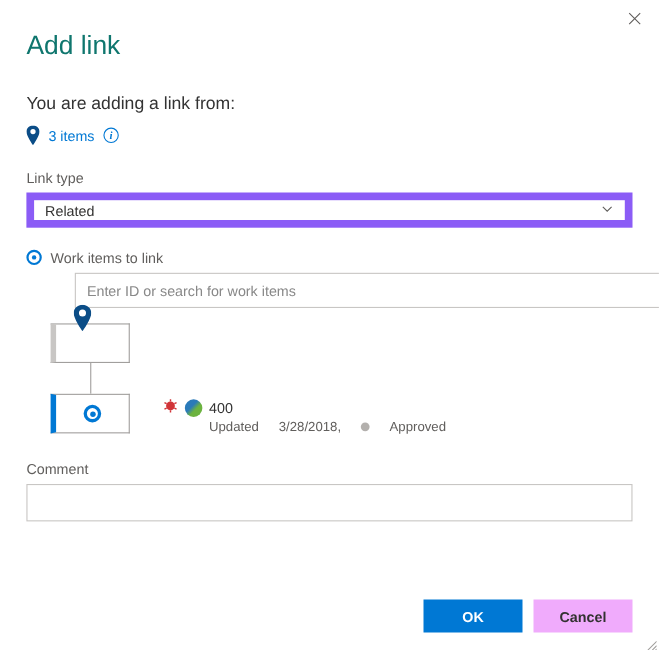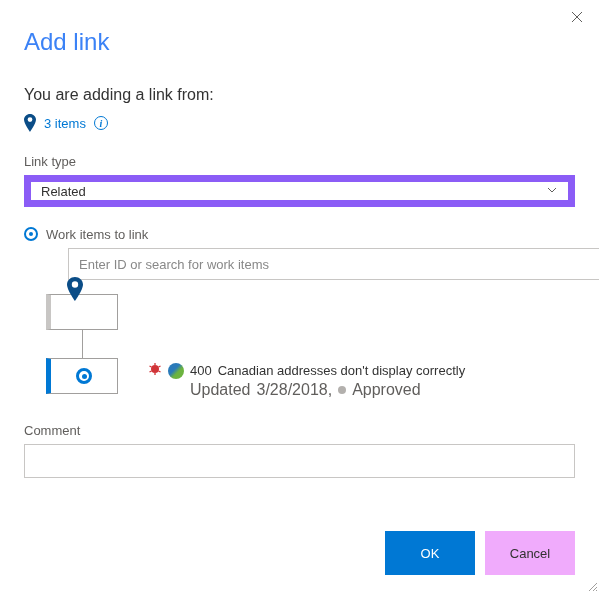--- a/index.html
+++ b/index.html
@@ -24,21 +24,21 @@
     align-items: center;
     justify-content: center;
     cursor: pointer;
     color: #605e5c;
     font-size: 14px;
   }
   h1.title {
     font-size: 24px;
     font-weight: 300;
     margin: 4px 0 30px 0;
-    color: #3b82f6;
+    color: #0f766e;
   }
   .intro { font-size: 16px; margin-bottom: 10px; color: #333; }
   .items-row {
     display: flex;
     align-items: center;
     gap: 8px;
     margin-bottom: 22px;
   }
   .pin-icon svg { display: block; }
   .items-text { color: #0078d4; font-size: 13px; }
@@ -122,46 +122,47 @@
     font-size: 13px;
   }
   .wi-row1 { display: flex; align-items: center; gap: 6px; margin-bottom: 2px;}
   .bug-icon { color: #d13438; font-size: 14px; }
   .avatar {
     width: 16px; height: 16px; border-radius: 50%;
     background: linear-gradient(135deg,#2a7ab9 40%,#6cb33f 60%);
   }
   .wi-id { color: #333; }
   .wi-title { color: #333; }
-  .wi-row2 { display: flex; align-items: center; gap: 6px; color: #605e5c; font-size: 16px; margin-left: 42px;}
+  .wi-row2 { display: flex; align-items: center; gap: 18px; color: #605e5c; font-size: 12px; margin-left: 42px;}
   .state-dot { width: 8px; height: 8px; border-radius: 50%; background: #b3b0ad; display:inline-block;}
   .comment-input {
     width: 100%;
     height: 34px;
     border: 1px solid #c8c6c4;
     padding: 6px 10px;
     font-size: 13px;
     font-family: inherit;
     outline: none;
   }
   .footer {
     position: absolute;
     bottom: 18px;
     right: 24px;
     display: flex;
     gap: 10px;
   }
   .btn {
     min-width: 90px;
-    height: 44px;
+    height: 30px;
     border: none;
     font-size: 13px;
     font-family: inherit;
     cursor: pointer;
     padding: 0 4px;
+    font-weight: bold;
   }
   .btn-primary { background: #0078d4; color: #fff; }
   .btn-default { background: #f0abfc; color: #323130; }
   .resize-grip {
     position: absolute;
     bottom: 2px; right: 2px;
     width: 12px; height: 12px;
     color: #a19f9d;
     pointer-events: none;
   }
@@ -226,21 +227,20 @@
   <div class="wi-details">
     <div class="wi-row1">
       <span class="bug-icon">
         <svg width="14" height="14" viewBox="0 0 14 14">
             <circle cx="7" cy="7" r="4" fill="#d13438"></circle>
             <path d="M7 1 v2 M7 11 v2 M1.5 4 l2 1 M12.5 4 l-2 1 M1.5 10 l2 -1 M12.5 10 l-2 -1" stroke="#d13438" stroke-width="1.3"></path>
           </svg>
       </span>
       <span class="avatar"></span>
       <span class="wi-id">400</span>
-      <span class="wi-title">Canadian addresses don't display correctly</span>
     </div>
     <div class="wi-row2">
       <span>Updated</span>
       <span>3/28/2018,</span>
       <span class="state-dot"></span>
       <span>Approved</span>
     </div>
   </div>
 </div>
 

